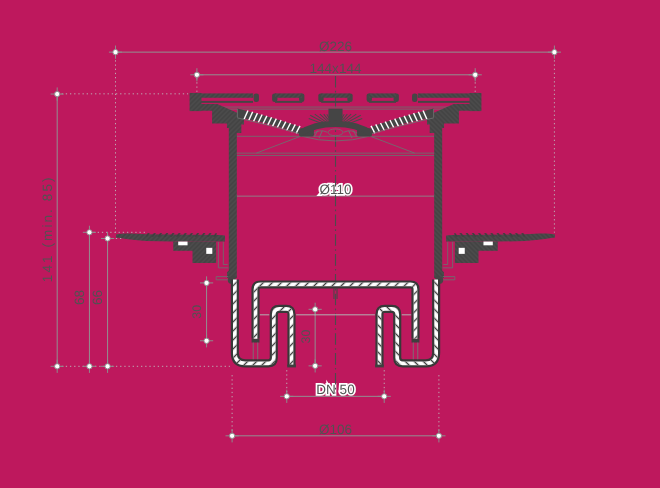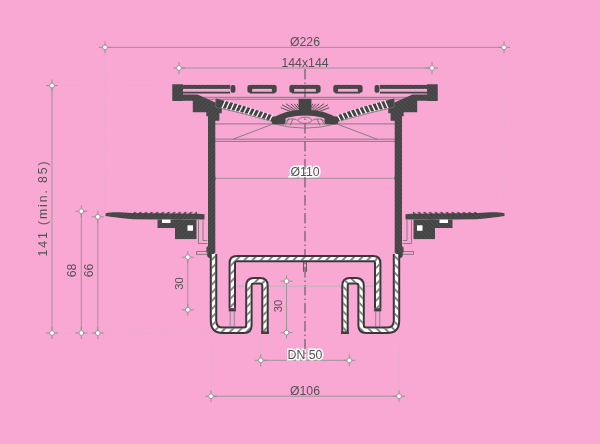--- a/index.html
+++ b/index.html
@@ -1,16 +1,16 @@
 <!DOCTYPE html>
 <html><head>
 <meta charset="utf-8">
 <style>
   html,body{margin:0;padding:0;background:#ffffff;-webkit-font-smoothing:antialiased;}
-  #page{position:relative;width:600px;height:444px;background:#f9a8d4;overflow:hidden;}
+  #page{position:relative;width:600px;height:444px;background:#be185d;overflow:hidden;}
   svg{position:absolute;left:0;top:0;}
   text{font-family:"Liberation Sans",sans-serif;fill:#525252;}
 </style>
 </head>
 <body>
 
 <div id="page">
 <svg width="600" height="444" viewBox="0 0 600 444">
 <defs>
 

